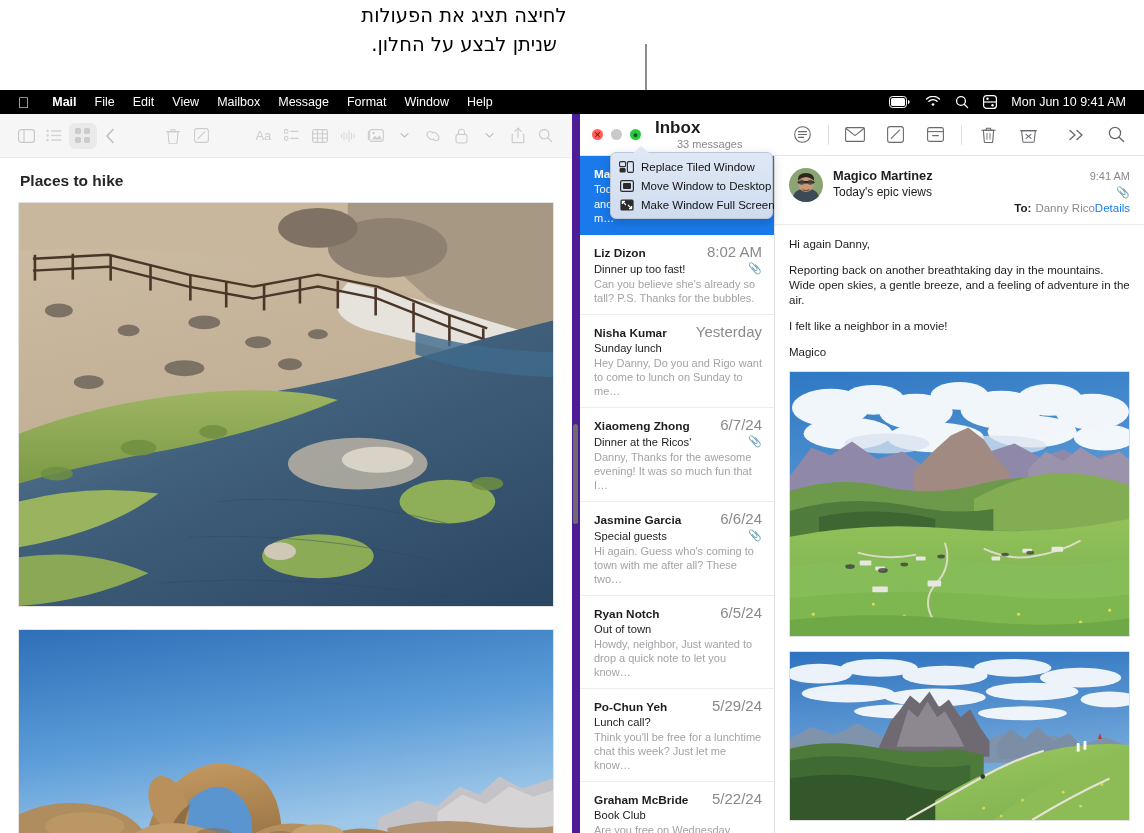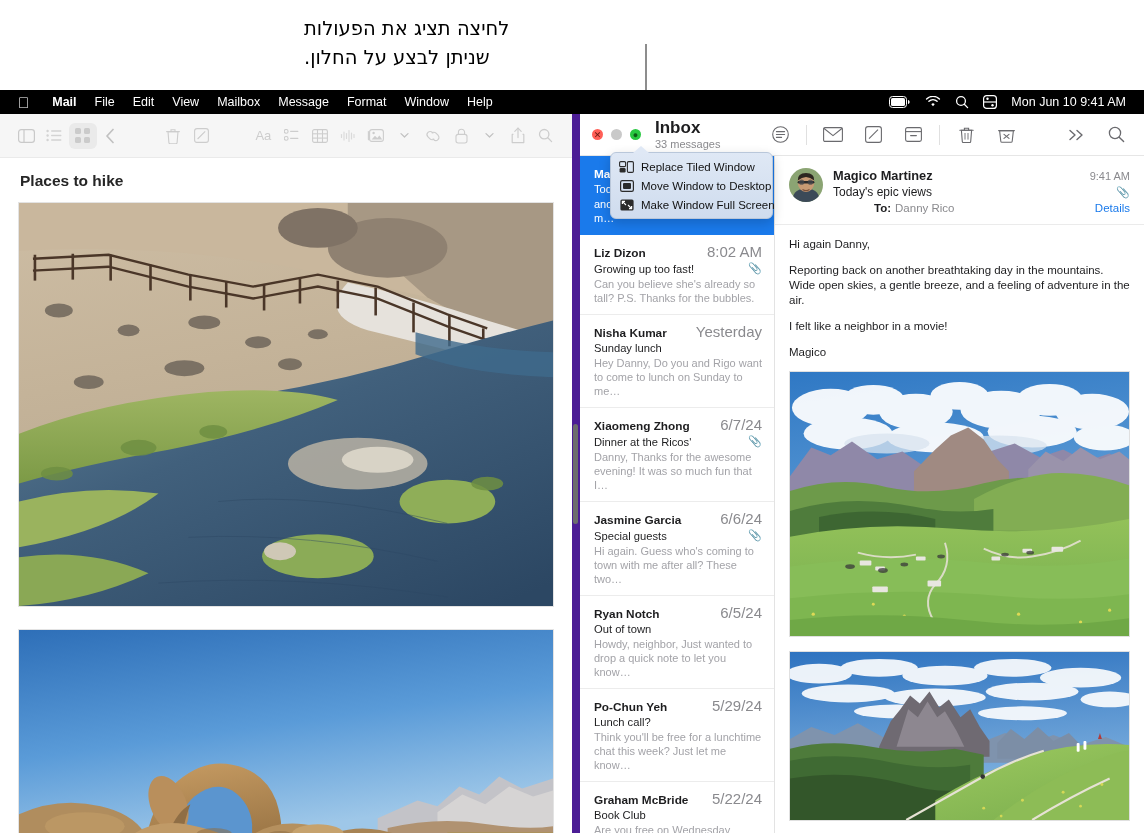--- a/index.html
+++ b/index.html
@@ -10,22 +10,22 @@
     overflow: hidden;
   }
   #root { position: relative; width: 1144px; height: 833px; background: #fff; }
 
   
   .callout {
     position: absolute; left: 0; top: 0; width: 1144px; height: 90px;
     background: #ffffff;
   }
   .callout-text {
-    position: absolute; right: 520px; top: 14px; width: 320px;
-    text-align: left; direction: rtl;
+    position: absolute; right: 520px; top: 1px; width: 320px;
+    text-align: center; direction: rtl;
     font-size: 19.5px; line-height: 29px; color: #000;
     font-family: "DejaVu Sans", sans-serif;
   }
   .callout-line {
     position: absolute; left: 645px; top: 44px; width: 2px; height: 90px;
     background: #8d8d8d;
   }
 
   
   .menubar {
@@ -85,21 +85,21 @@
   }
   .traffic { display: flex; align-items: center; gap: 8px; padding-left: 4px; }
   .dot { width: 11px; height: 11px; border-radius: 50%; position: relative; }
   .dot.red { background: #ff5f57; }
   .dot.yellow { background: #c9c9c9; }
   .dot.green { background: #28c840; }
   .dot .gl { position: absolute; inset: 0; display: flex;
     align-items: center; justify-content: center; font-size: 9px; color: #6b1a12; }
   .mail-title { margin-left: 14px; line-height: 1.15; }
   .mail-title .t1 { font-size: 17px; font-weight: bold; color: #1d1d1f; }
-  .mail-title .t2 { font-size: 11px; color: #8a8a8e; }
+  .mail-title .t2 { font-size: 11px; color: #8a8a8e; margin-left: 22px; }
   .mtb-ico { width: 40px; height: 30px; display: flex; align-items: center;
     justify-content: center; color: #5a5a5e; }
   .mtb-sep { width: 1px; height: 20px; background: #e0e0e0; margin: 0 6px; }
 
   .mail-main { display: flex; height: 677px; }
   .mail-list {
     width: 195px; border-right: 1px solid #e3e3e3; overflow: hidden;
     background: #ffffff;
   }
   .mrow { padding: 8px 12px 9px 14px; border-bottom: 1px solid #ececec; position: relative; }
@@ -117,21 +117,21 @@
   .mail-detail { flex: 1; background: #fff; overflow: hidden; }
   .md-head { padding: 12px 14px 10px 14px; display: flex; border-bottom: 1px solid #ebebeb; }
   .avatar { width: 34px; height: 34px; border-radius: 50%; overflow: hidden;
     flex-shrink: 0; margin-right: 10px; }
   .md-meta { flex: 1; }
   .md-r1 { display: flex; justify-content: space-between; align-items: baseline; }
   .md-name { font-size: 12.8px; font-weight: bold; color: #1d1d1f; }
   .md-time { font-size: 11px; color: #8a8a8e; }
   .md-r2 { display: flex; justify-content: space-between; align-items: center; margin-top: 2px; }
   .md-subj { font-size: 12px; color: #1d1d1f; }
-  .md-r3 { display: flex; justify-content: space-between; align-items: baseline; margin-top: 3px; margin-left: 41px; }
+  .md-r3 { display: flex; justify-content: flex-end; align-items: baseline; margin-top: 3px; }
   .md-to { font-size: 11.5px; color: #1d1d1f; }
   .md-to .tolbl { font-weight: bold; margin-right: 4px; }
   .md-to .toval { color: #8a8a8e; }
   .md-details { font-size: 11.5px; color: #1a7aeb; }
   .md-body { padding: 12px 14px 0 14px; }
   .md-body p { font-size: 11.5px; line-height: 15px; color: #1d1d1f; margin-bottom: 11px; }
   .md-photo { width: 100%; display: block; border: 1px solid #e0e0e0; margin-bottom: 6px; }
 
   
   .ctx {
@@ -571,21 +571,21 @@
               </div>
             <div class="mrow-prev">another breathtaking day in the m…</div>
           </div>
 
           <div class="mrow">
             <div class="mrow-top">
               <span class="mrow-from">Liz Dizon</span>
               <span class="mrow-date">8:02 AM</span>
             </div>
             <div class="mrow-subj">
-                <span>Growing up too fast!</span>
+                <span>Dinner up too fast!</span>
                 <span class="clip">📎</span>
               </div>
             <div class="mrow-prev">Can you believe she's already so tall? P.S. Thanks for the bubbles.</div>
           </div>
 
           <div class="mrow">
             <div class="mrow-top">
               <span class="mrow-from">Nisha Kumar</span>
               <span class="mrow-date">Yesterday</span>
             </div>

